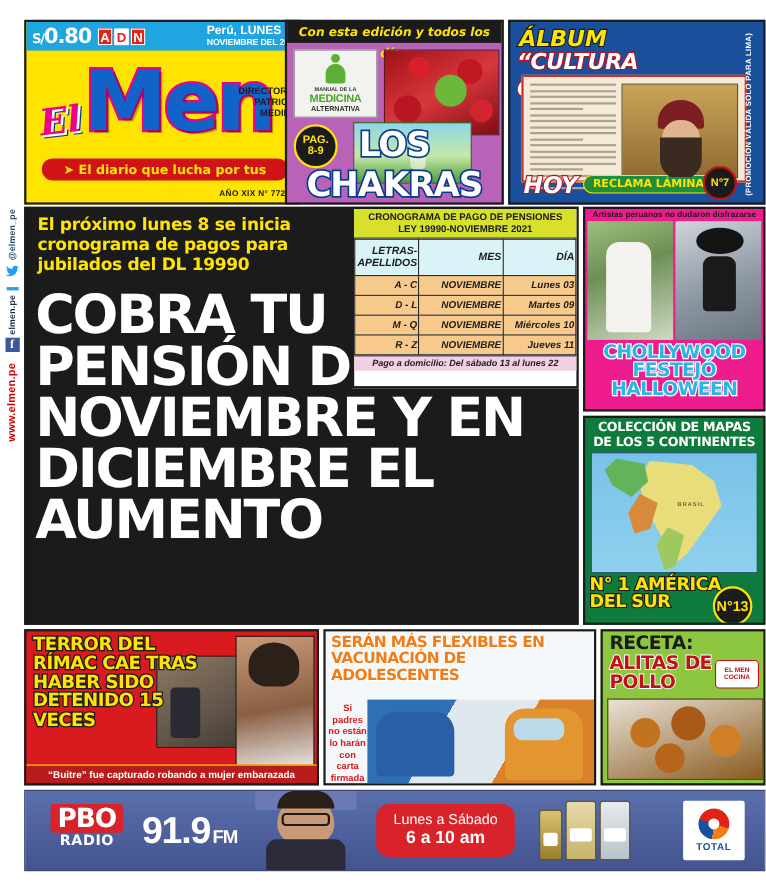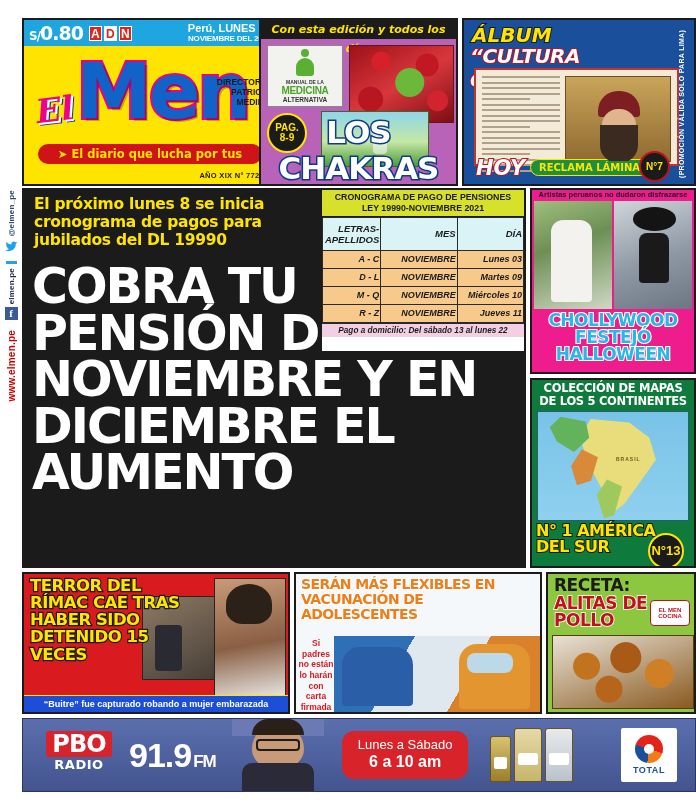--- a/index.html
+++ b/index.html
@@ -380,21 +380,21 @@
     position: absolute; right: 2px; top: 4px; width: 72px; height: 120px;
     background: linear-gradient(170deg, #c89a78, #8a5f44 55%, #e8e6e2);
     border: 1px solid #2a2420; overflow: hidden;
   }
   .tr-face::before {
     content: ""; position: absolute; left: 16%; top: 4%; width: 66%; height: 34%;
     background: #2b2118; border-radius: 50% 50% 36% 36%;
   }
   .tr-cap {
     position: absolute; left: 0; bottom: 0; width: 100%; height: 17px;
-    background: #1d4ed8; color: #ffffff; font-size: 9px; font-weight: bold;
+    background: #b91c1c; color: #ffffff; font-size: 9px; font-weight: bold;
     text-align: center; line-height: 17px; border-top: 1px solid #ffe400;
   }
 
   .vacuna {
     position: absolute; left: 272px; top: 0; width: 248px; height: 142px;
     background: #f4f8fb; border: 2px solid #1b1b1b; overflow: hidden;
   }
   .vc-head {
     position: absolute; left: 5px; top: 3px; width: 238px;
     font-family: "DejaVu Sans", sans-serif; font-size: 14px; font-weight: bold;

